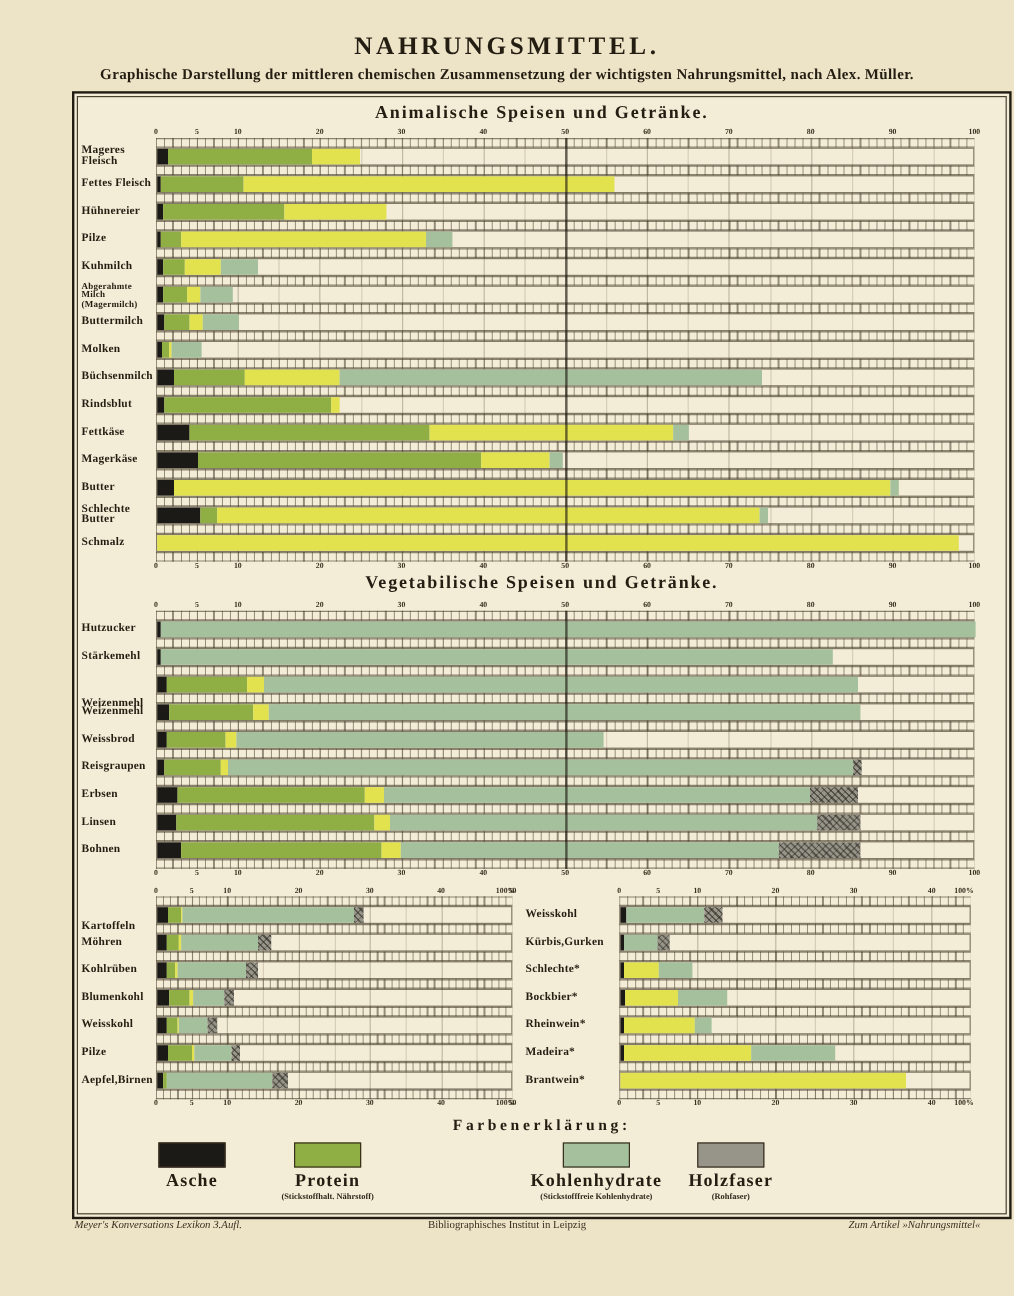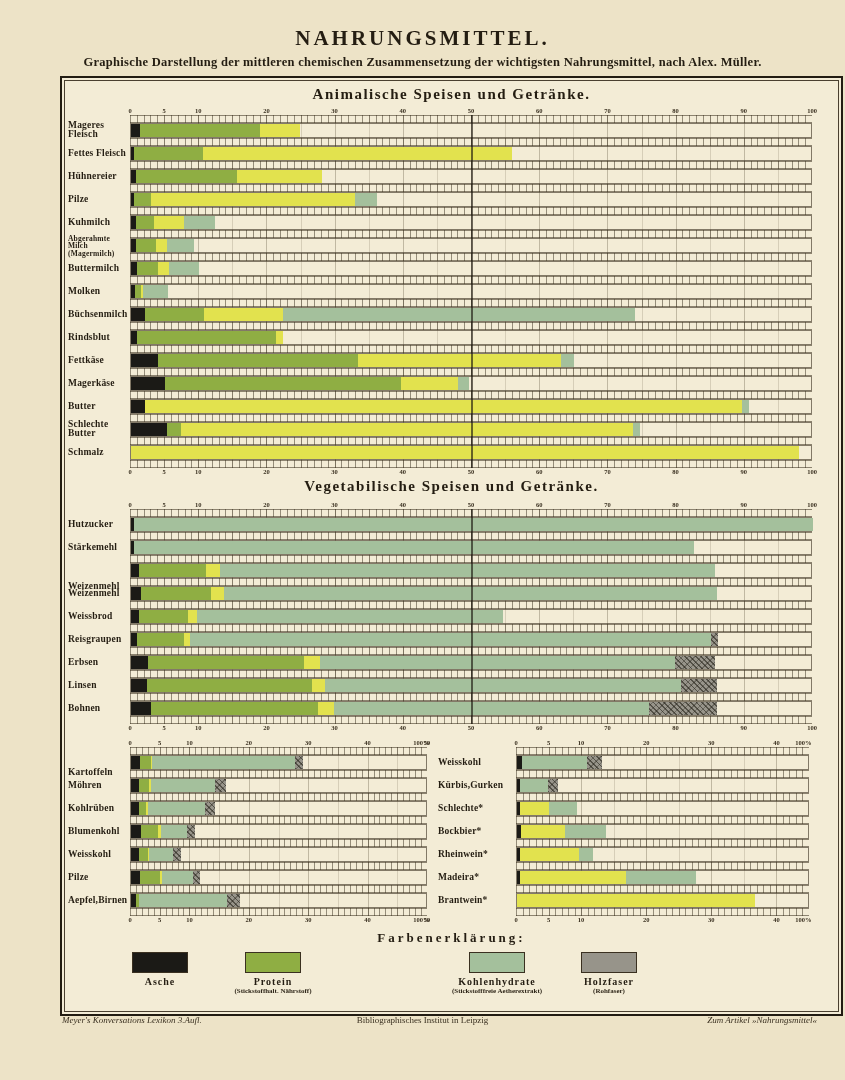--- a/index.html
+++ b/index.html
@@ -65,21 +65,21 @@
   .end-label{transform:translateX(-85%);}
   .legend{position:absolute;left:0;top:852px;width:653px;}
   .legend-title{
     width:779px;text-align:center;font-size:13px;font-weight:bold;
     letter-spacing:3px;color:#241d12;
   }
   .legend-item{position:absolute;top:22px;width:130px;text-align:center;}
   .legend-swatch{
     width:56px;height:21px;margin:0 auto;border:1px solid #3a3020;box-sizing:border-box;
   }
-  .legend-label{font-size:10px;font-weight:bold;letter-spacing:1px;margin-top:3px;color:#241d12;}
+  .legend-label{font-size:15px;font-weight:bold;letter-spacing:1px;margin-top:3px;color:#241d12;}
   .legend-sub{font-size:7px;font-weight:bold;line-height:1.25;color:#2e2619;}
   .footer{position:absolute;top:1015px;left:0;width:845px;font-size:9px;color:#3a3020;}
   .footer .f-left{position:absolute;left:62px;font-style:italic;}
   .footer .f-center{position:absolute;left:0;width:845px;text-align:center;}
   .footer .f-right{position:absolute;right:28px;font-style:italic;}
 </style>
 </head>
 <body>
 
 <div class="page-title">NAHRUNGSMITTEL.</div>
@@ -370,21 +370,21 @@
       <div class="legend-sub"></div>
     </div>
     <div class="legend-item" style="left:146px;">
       <div class="legend-swatch" style="background: rgb(143, 174, 67);"></div>
       <div class="legend-label">Protein</div>
       <div class="legend-sub">(Stickstoffhalt. Nährstoff)</div>
     </div>
     <div class="legend-item" style="left:370px;">
       <div class="legend-swatch" style="background: rgb(164, 192, 156);"></div>
       <div class="legend-label">Kohlenhydrate</div>
-      <div class="legend-sub">(Stickstofffreie Aetherextrakt)</div>
+      <div class="legend-sub">(Stickstofffreie Kohlenhydrate)</div>
     </div>
     <div class="legend-item" style="left:482px;">
       <div class="legend-swatch seg holzfaser-seg" style="background: rgb(151, 148, 138);"></div>
       <div class="legend-label">Holzfaser</div>
       <div class="legend-sub">(Rohfaser)</div>
     </div>
   </div>
 </div>
 
 <div class="footer">

